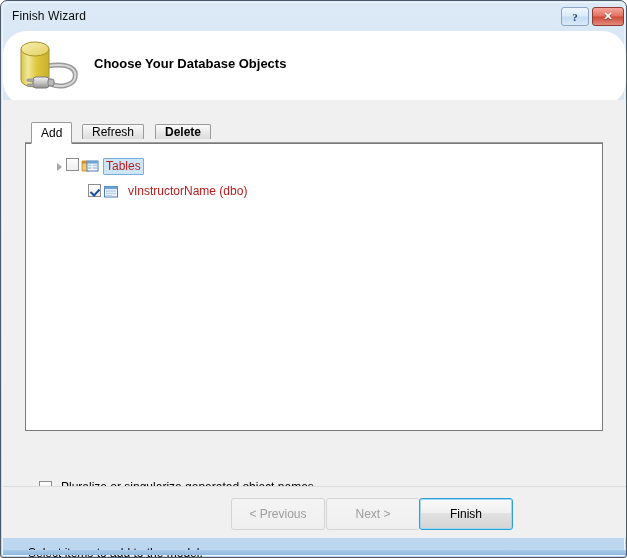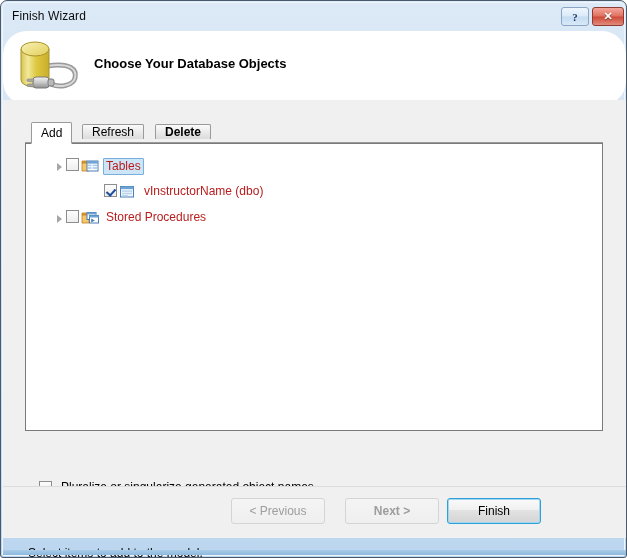--- a/index.html
+++ b/index.html
@@ -176,21 +176,21 @@
     position: relative;
     height: 18px;
     display: flex;
     align-items: flex-start;
     font-size: 12px;
     color: #b91c1c;
     white-space: nowrap;
     margin-top: 8px;
   }
   .indent-1 { padding-left: 26px; }
-  .indent-2 { padding-left: 78px; }
+  .indent-2 { padding-left: 62px; }
 
   .expander {
     width: 14px;
     height: 18px;
     display: flex;
     align-items: center;
     justify-content: center;
     flex: 0 0 auto;
   }
   .arrow-collapsed {
@@ -293,21 +293,21 @@
     top: 485px;
     width: 623px;
     height: 52px;
     background: #f0f0f0;
     border-top: 1px solid #dcdcdc;
     box-sizing: border-box;
   }
   .btn {
     position: absolute;
     top: 11px;
-    height: 26px;
+    height: 32px;
     width: 94px;
     box-sizing: border-box;
     font-size: 12px;
     display: flex;
     align-items: center;
     justify-content: center;
     border-radius: 3px;
     border: 1px solid #9a9a9a;
     background: linear-gradient(to bottom, #fafafa 0%, #f0f0f0 45%, #e2e2e2 48%, #d4d4d4 100%);
     color: #000000;
@@ -315,22 +315,22 @@
   .btn.disabled {
     color: #9d9d9d;
     border: 1px solid #d4d4d4;
     background: linear-gradient(to bottom, #f4f4f4 0%, #efefef 100%);
   }
   .btn.default {
     border: 1px solid #2f9fd6;
     box-shadow: 0 0 0 1px #9fd8f0 inset;
   }
   #btn-previous { left: 228px; }
-  #btn-next     { left: 342px; font-weight: bold; }
-  #btn-finish   { left: 416px; margin-left: 28px; }
+  #btn-next     { left: 323px; }
+  #btn-finish   { left: 416px; }
   #btn-cancel   { left: 511px; }
 
   
   #bottom-strip {
     position: absolute;
     left: 2px;
     bottom: 2px;
     width: 623px;
     height: 5px;
     background: linear-gradient(to bottom, #a8cbe8 0%, #8fb9de 100%);
@@ -420,36 +420,20 @@
           <svg class="nicon" viewBox="0 0 18 16">
             <rect x="1.5" y="2.5" width="13" height="10.5" fill="#eef5fb" stroke="#4a7fb5" stroke-width="1"></rect>
             <rect x="1.5" y="2.5" width="13" height="2.6" fill="#6fa3d6"></rect>
             <rect x="3" y="6.4" width="10" height="1.4" fill="#b7d2ea"></rect>
             <rect x="3" y="8.8" width="10" height="1.4" fill="#b7d2ea"></rect>
             <rect x="3" y="11" width="6" height="1.4" fill="#b7d2ea"></rect>
           </svg>
           <span class="label">vInstructorName (dbo)</span>
         </div>
 
-        <div class="tree-row indent-1">
-          <div class="expander">
-            <div class="arrow-collapsed"></div>
-          </div>
-          <div class="tcheck"></div>
-          <svg class="nicon" viewBox="0 0 18 16">
-            <path d="M1 3 h5 l1.4 2 h-6.4 z" fill="#e8a33d" stroke="#c07f21" stroke-width="0.8"></path>
-            <path d="M1 5 h7 v8 h-7 z" fill="#f6c66a" stroke="#c07f21" stroke-width="0.8"></path>
-            <rect x="6" y="2.5" width="9" height="7" fill="#ffffff" stroke="#4a7fb5" stroke-width="1"></rect>
-            <rect x="6" y="2.5" width="9" height="2" fill="#6fa3d6"></rect>
-            <rect x="8.5" y="5.5" width="9" height="7.5" fill="#ffffff" stroke="#4a7fb5" stroke-width="1"></rect>
-            <rect x="8.5" y="5.5" width="9" height="2" fill="#6fa3d6"></rect>
-            <path d="M10.2 8.6 l3.6 2 l-3.6 2 z" fill="#4a7fb5"></path>
-          </svg>
-          <span class="label">Stored Procedures</span>
-        </div>
 
       </div>
     </div>
 
     <div id="options">
       <div class="optrow">
         <div class="ocheck"></div>
         <span>Pluralize or singularize generated object names</span>
       </div>
       <div class="optrow">

